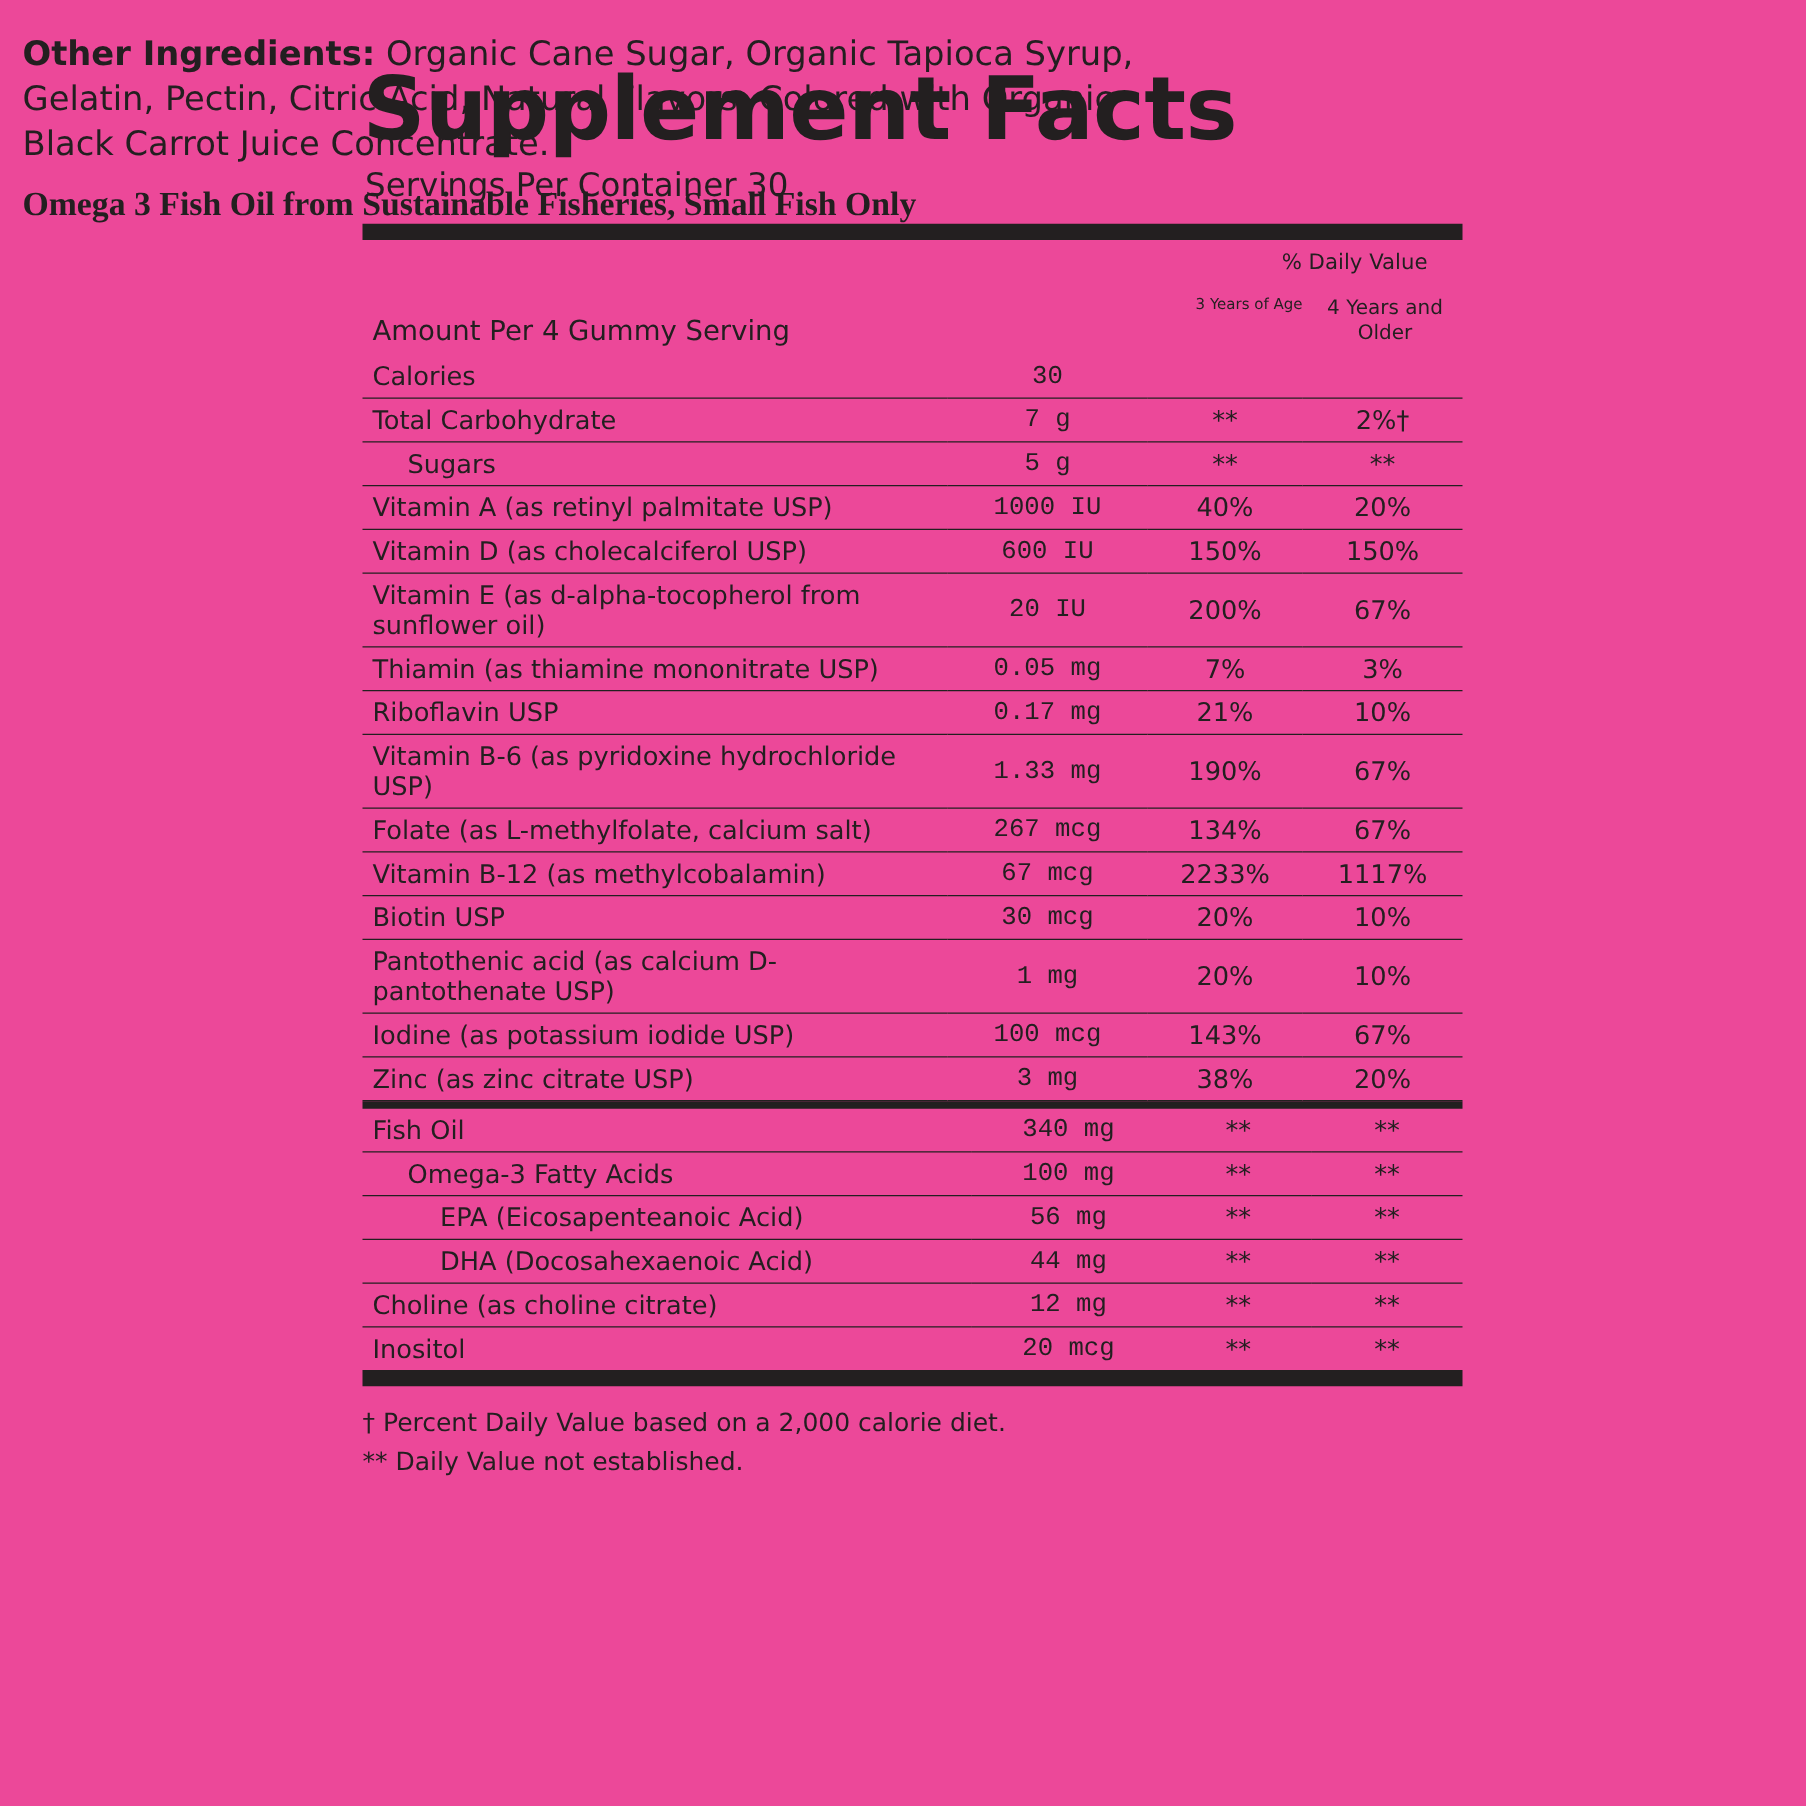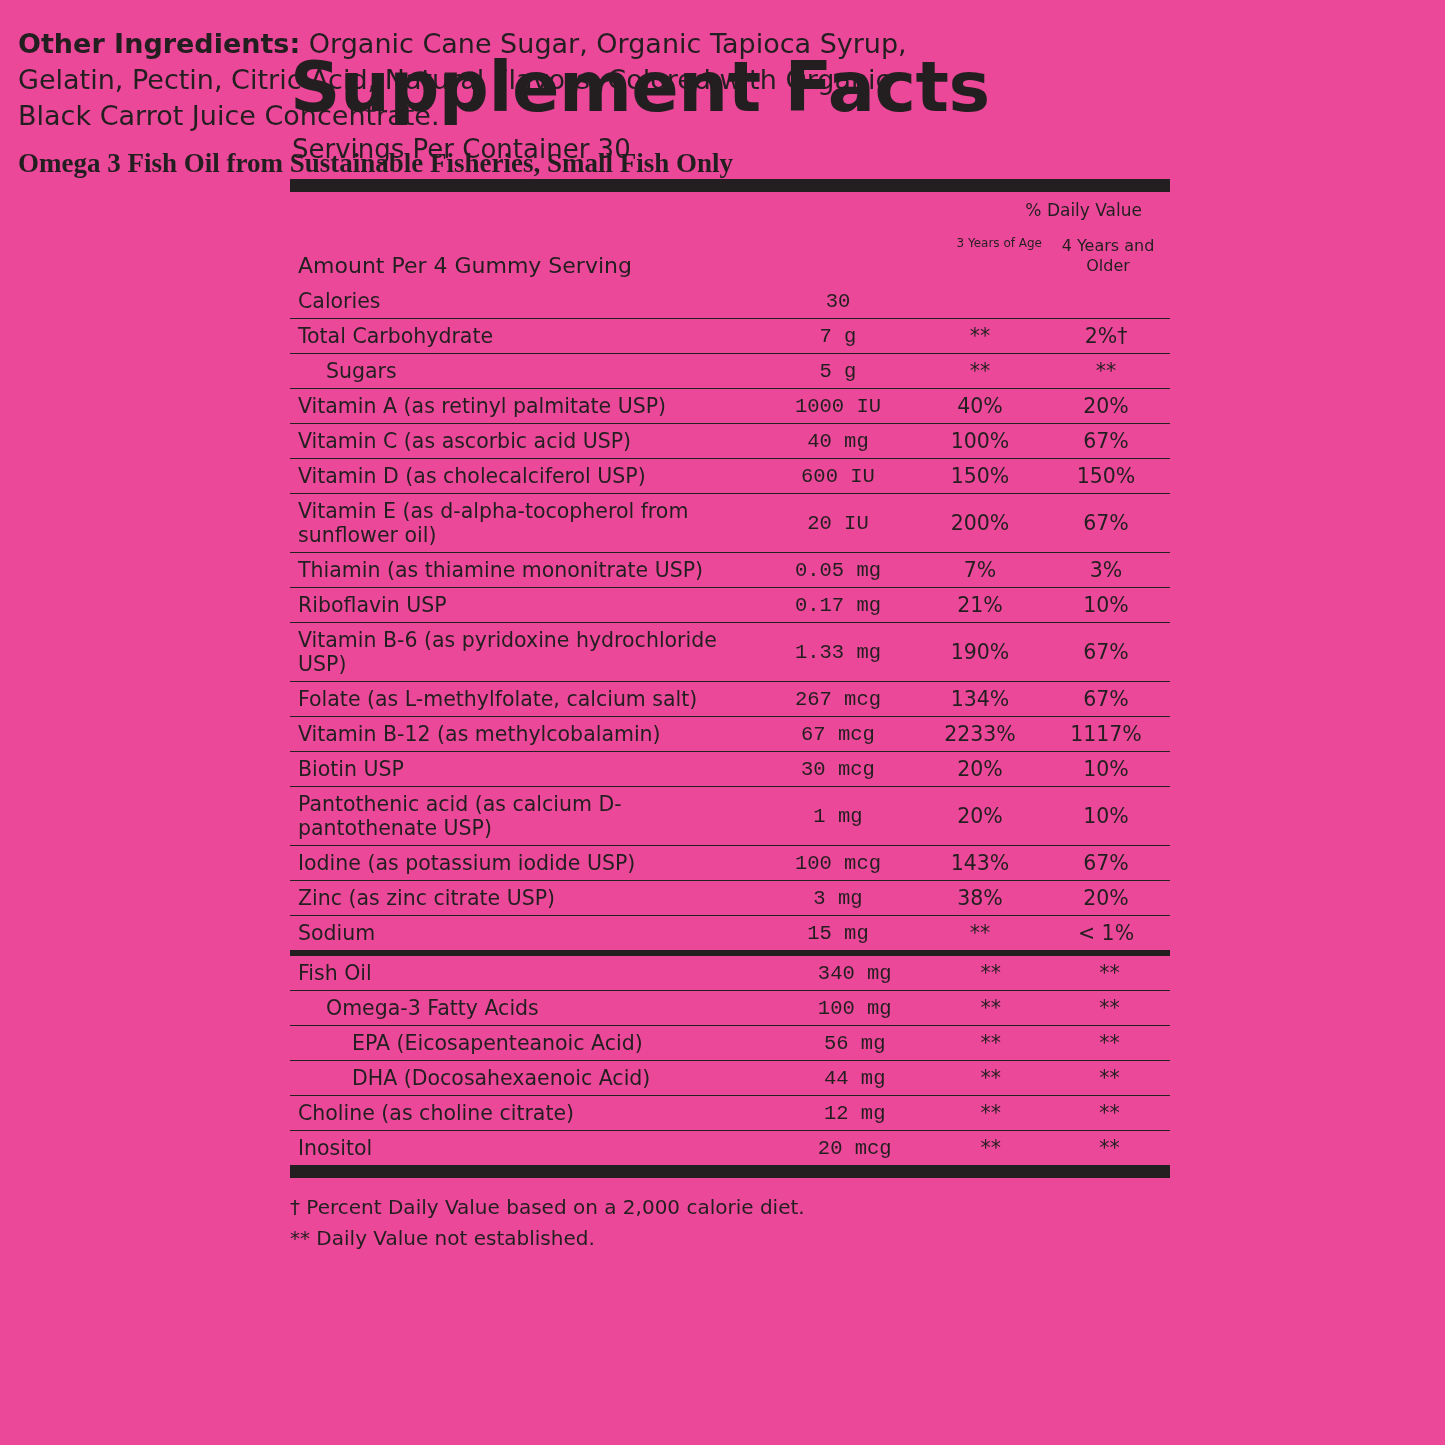--- a/index.html
+++ b/index.html
@@ -188,26 +188,20 @@
             <td class="c-dv1">**</td>
             <td class="c-dv2">**</td>
           </tr>
           <tr>
             <td class="c-name">Vitamin A (as retinyl palmitate USP)</td>
             <td class="c-amt">1000 IU</td>
             <td class="c-dv1">40%</td>
             <td class="c-dv2">20%</td>
           </tr>
           <tr>
-            <td class="c-name">Vitamin C (as ascorbic acid USP)</td>
-            <td class="c-amt">40 mg</td>
-            <td class="c-dv1">100%</td>
-            <td class="c-dv2">67%</td>
-          </tr>
-          <tr>
             <td class="c-name">Vitamin D (as cholecalciferol USP)</td>
             <td class="c-amt">600 IU</td>
             <td class="c-dv1">150%</td>
             <td class="c-dv2">150%</td>
           </tr>
           <tr>
             <td class="c-name">Vitamin E (as d-alpha-tocopherol from sunflower oil)</td>
             <td class="c-amt">20 IU</td>
             <td class="c-dv1">200%</td>
             <td class="c-dv2">67%</td>
@@ -258,26 +252,20 @@
             <td class="c-name">Iodine (as potassium iodide USP)</td>
             <td class="c-amt">100 mcg</td>
             <td class="c-dv1">143%</td>
             <td class="c-dv2">67%</td>
           </tr>
           <tr>
             <td class="c-name">Zinc (as zinc citrate USP)</td>
             <td class="c-amt">3 mg</td>
             <td class="c-dv1">38%</td>
             <td class="c-dv2">20%</td>
-          </tr>
-          <tr class="no-line">
-            <td class="c-name">Sodium</td>
-            <td class="c-amt">15 mg</td>
-            <td class="c-dv1">**</td>
-            <td class="c-dv2">&lt; 1%</td>
           </tr>
         </tbody>
     </table>
 
     <div class="rule-med"></div>
 
     <table class="facts">
       <tbody id="rows2-body">
           <tr>
             <td class="c-name">Fish Oil</td>

